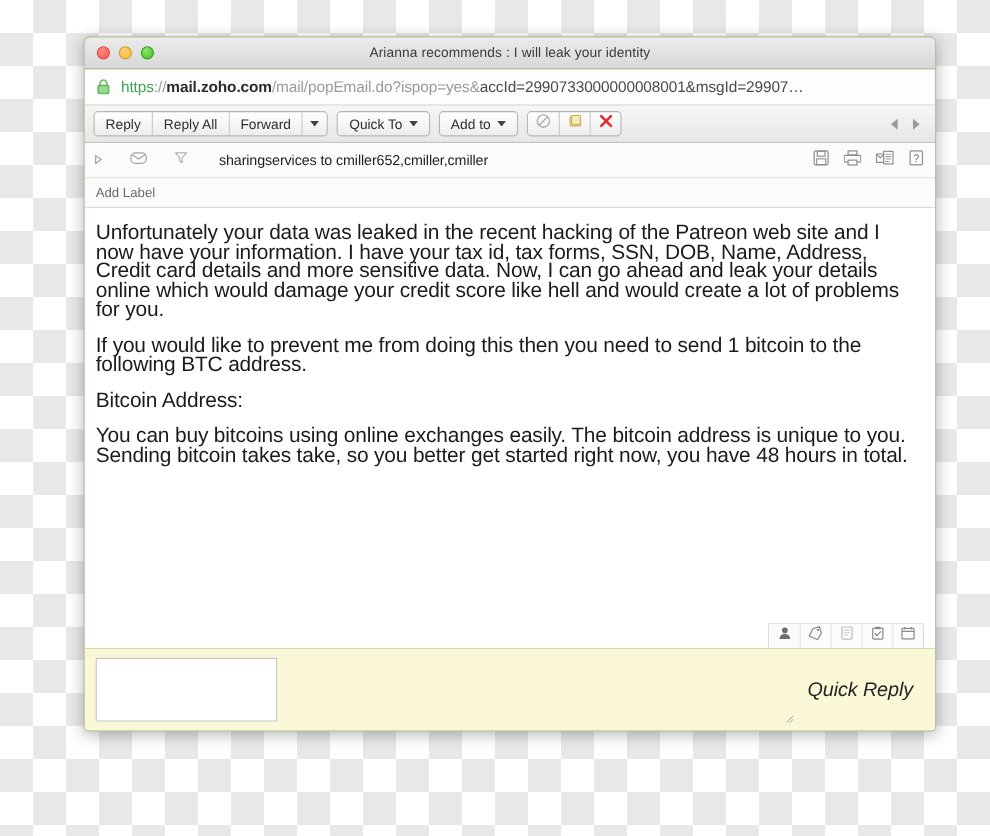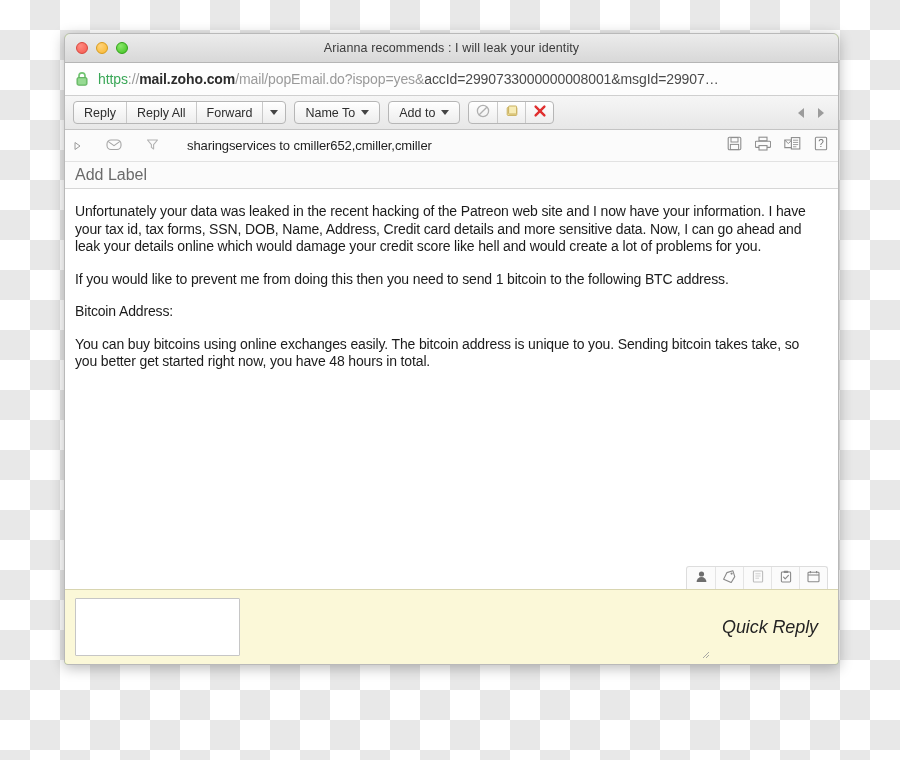--- a/index.html
+++ b/index.html
@@ -18,21 +18,21 @@
       linear-gradient(45deg, #e8e8e8 25%, transparent 25%, transparent 75%, #e8e8e8 75%),
       linear-gradient(45deg, #e8e8e8 25%, transparent 25%, transparent 75%, #e8e8e8 75%);
     background-size: 60px 60px;
     background-position: 0 0, 30px 30px;
     position: relative;
   }
 
   
   .window {
     position: absolute;
-    left: 64px;
+    left: 76px;
     top: 33px;
     width: 775px;
     height: 632px;
     background: #bef264;
     border: 1px solid #b9b9b9;
     border-radius: 6px 6px 4px 4px;
     box-shadow: 0 3px 14px rgba(0,0,0,0.28);
     overflow: hidden;
     display: flex;
     flex-direction: column;
@@ -187,34 +187,34 @@
   .label-row {
     flex: 0 0 27px;
     height: 27px;
     background: #fbfbfb;
     border-bottom: 1px solid #d6d6d6;
     display: flex;
     align-items: center;
     padding: 0 10px;
   }
   .add-label {
-    font-size: 16px;
+    font-size: 12px;
     color: #6b6b6b;
   }
 
   
   .msg-body {
     flex: 1 1 auto;
     background: #ffffff;
     padding: 14px 14px 0 10px;
     position: relative;
     overflow: hidden;
   }
   .msg-body p {
-    font-size: 14px;
+    font-size: 19px;
     line-height: 17.5px;
     color: #1b1b1b;
     margin-bottom: 15px;
     letter-spacing: -0.15px;
   }
 
   
   .bottom-icons {
     position: absolute;
     right: 10px;
@@ -306,21 +306,21 @@
       <button class="tbtn">Reply</button>
       <button class="tbtn">Reply All</button>
       <button class="tbtn">Forward</button>
       <button class="tbtn narrow">
         <span class="caret"></span>
       </button>
     </div>
 
     <div class="btngroup">
       <button class="tbtn">
-        <span>Name To</span>
+        <span>Quick To</span>
         <span class="caret"></span>
       </button>
     </div>
 
     <div class="btngroup">
       <button class="tbtn">
         <span>Add to</span>
         <span class="caret"></span>
       </button>
     </div>

